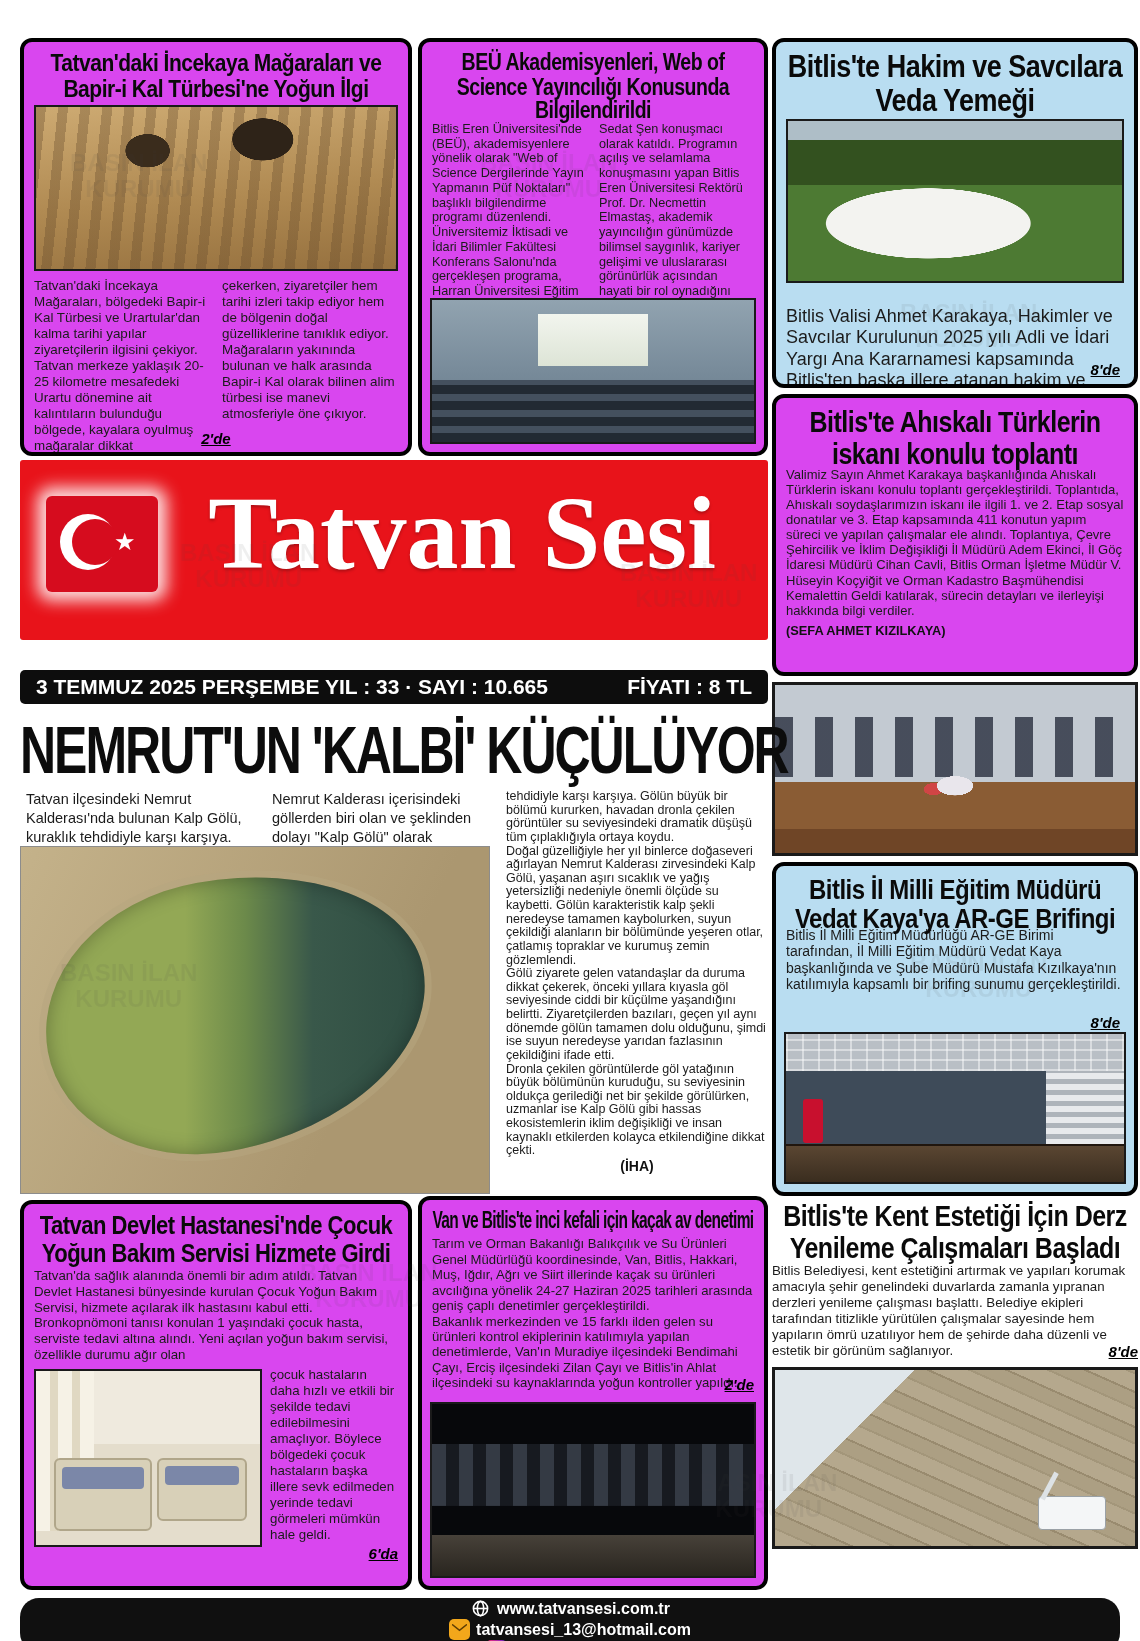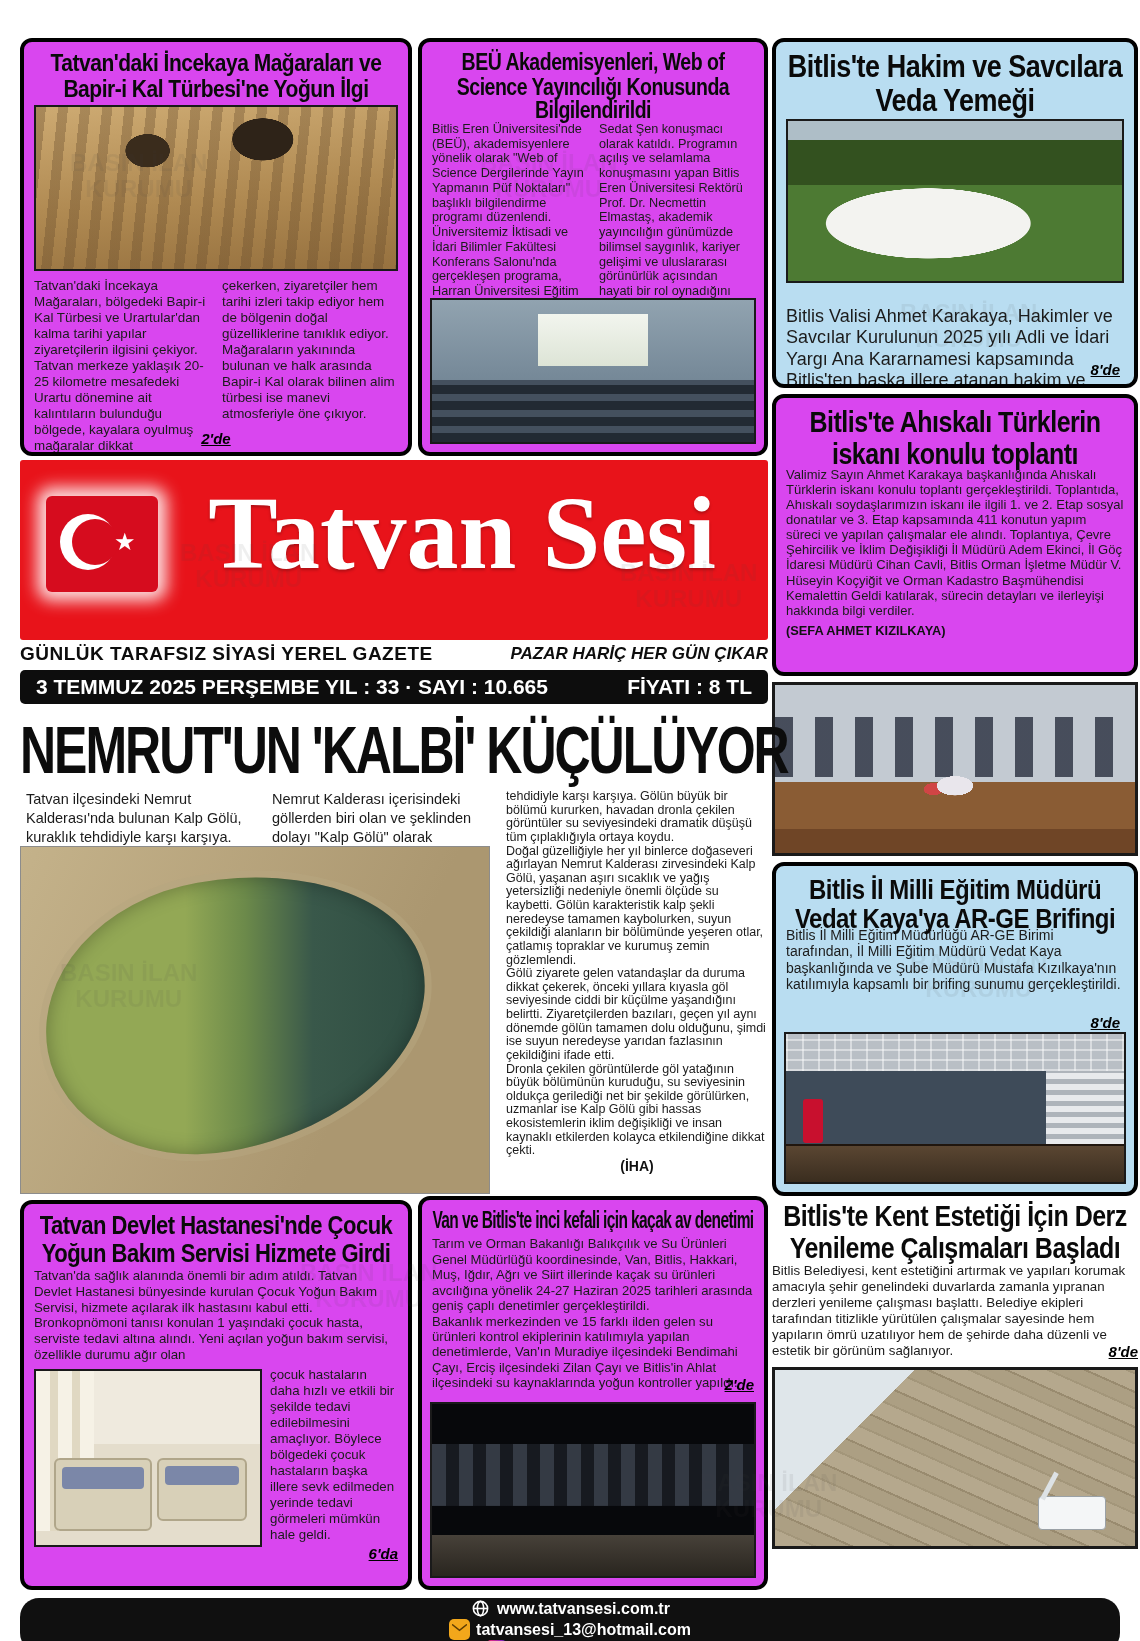--- a/index.html
+++ b/index.html
@@ -181,24 +181,20 @@
   </div>
 
   <div class="masthead">
     <div class="flagbox">
       <div class="flag-c1"></div>
       <div class="flag-c2"></div>
       <div class="flag-star">★</div>
     </div>
     <div class="mast-title">Tatvan Sesi</div>
   </div>
-  <div class="tagrow">
-    <span class="tag-l">GÜNLÜK TARAFSIZ SİYASİ YEREL GAZETE</span>
-    <span class="tag-r">PAZAR HARİÇ HER GÜN ÇIKAR</span>
-  </div>
   <div class="datebar">
     <span>3 TEMMUZ 2025 PERŞEMBE YIL : 33 ·  SAYI : 10.665</span>
     <span>FİYATI : 8 TL</span>
   </div>
 
   <div class="main-hl">NEMRUT'UN 'KALBİ' KÜÇÜLÜYOR</div>
   <div class="abs bodytxt" style="left:26px;top:790px;width:228px;font-size:14.5px;line-height:1.3;">Tatvan ilçesindeki Nemrut Kalderası'nda bulunan Kalp Gölü, kuraklık tehdidiyle karşı karşıya.</div>
   <div class="abs bodytxt" style="left:272px;top:790px;width:232px;font-size:14.5px;line-height:1.3;">Nemrut Kalderası içerisindeki göllerden biri olan ve şeklinden dolayı "Kalp Gölü" olarak adlandırılan göl, ciddi kuraklık</div>
   <div class="abs" style="left:506px;top:790px;width:262px;height:404px;overflow:hidden;">
     <div class="bodytxt" style="font-size:12.5px;line-height:1.09;">tehdidiyle karşı karşıya. Gölün büyük bir bölümü kururken, havadan dronla çekilen görüntüler su seviyesindeki dramatik düşüşü tüm çıplaklığıyla ortaya koydu.

